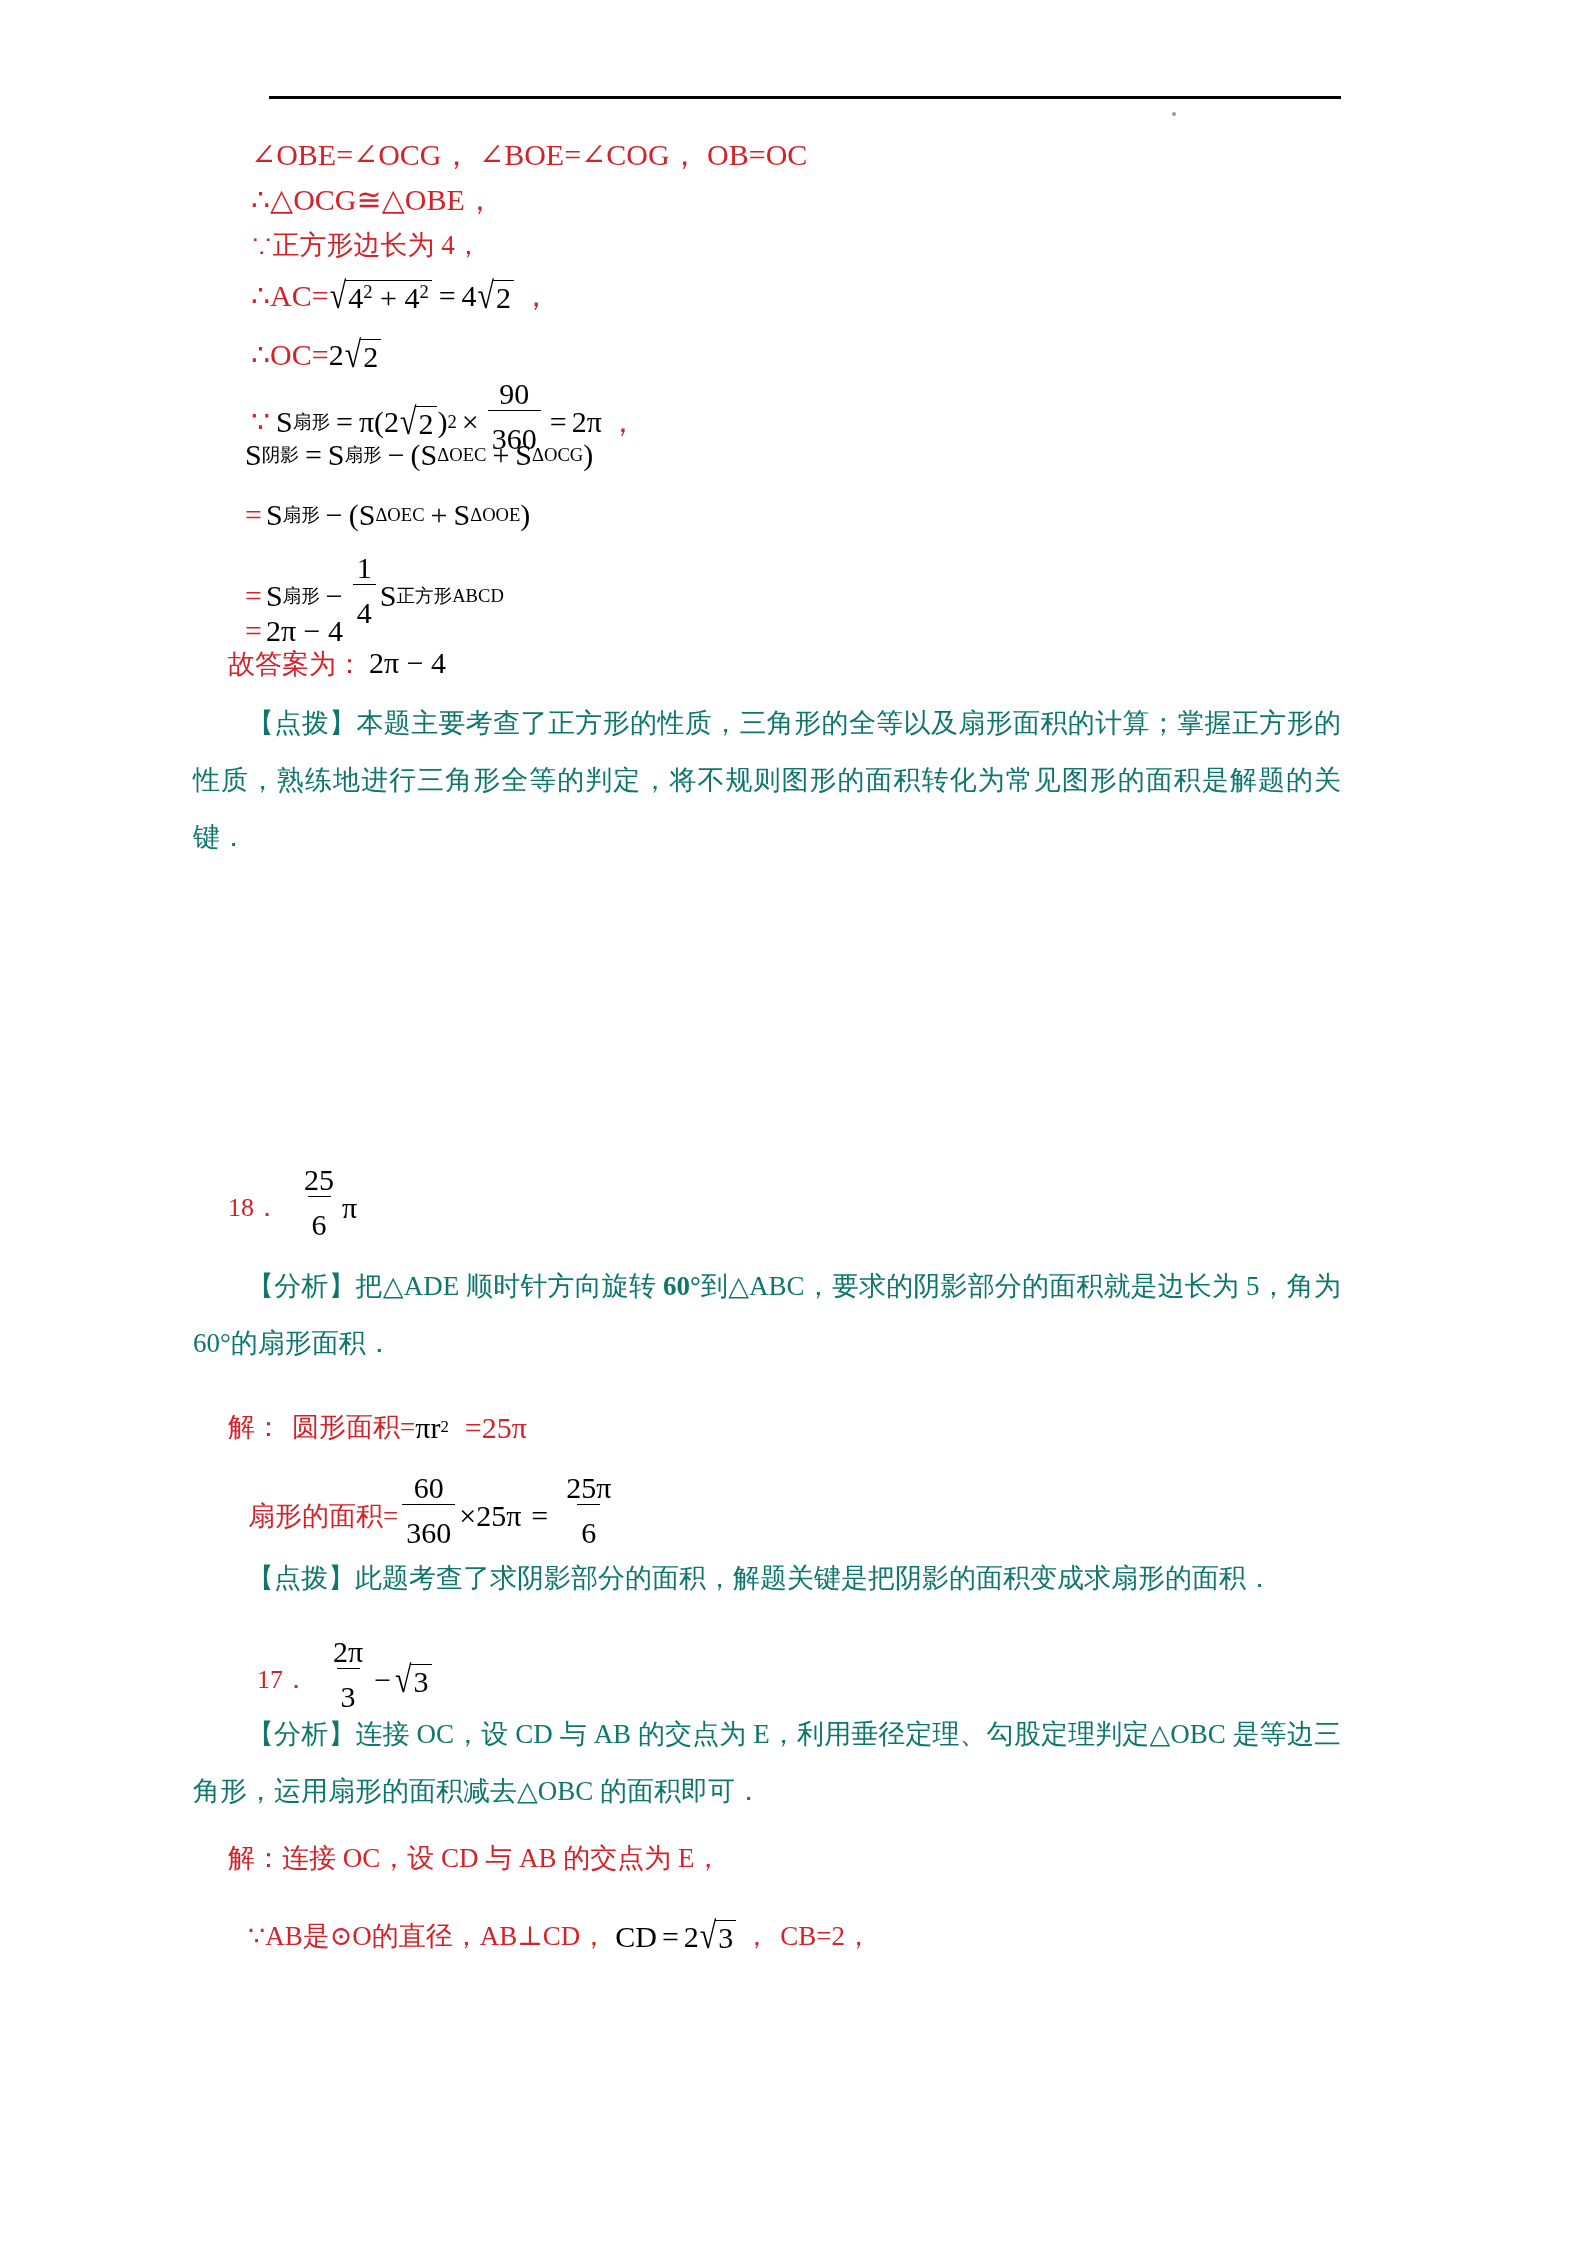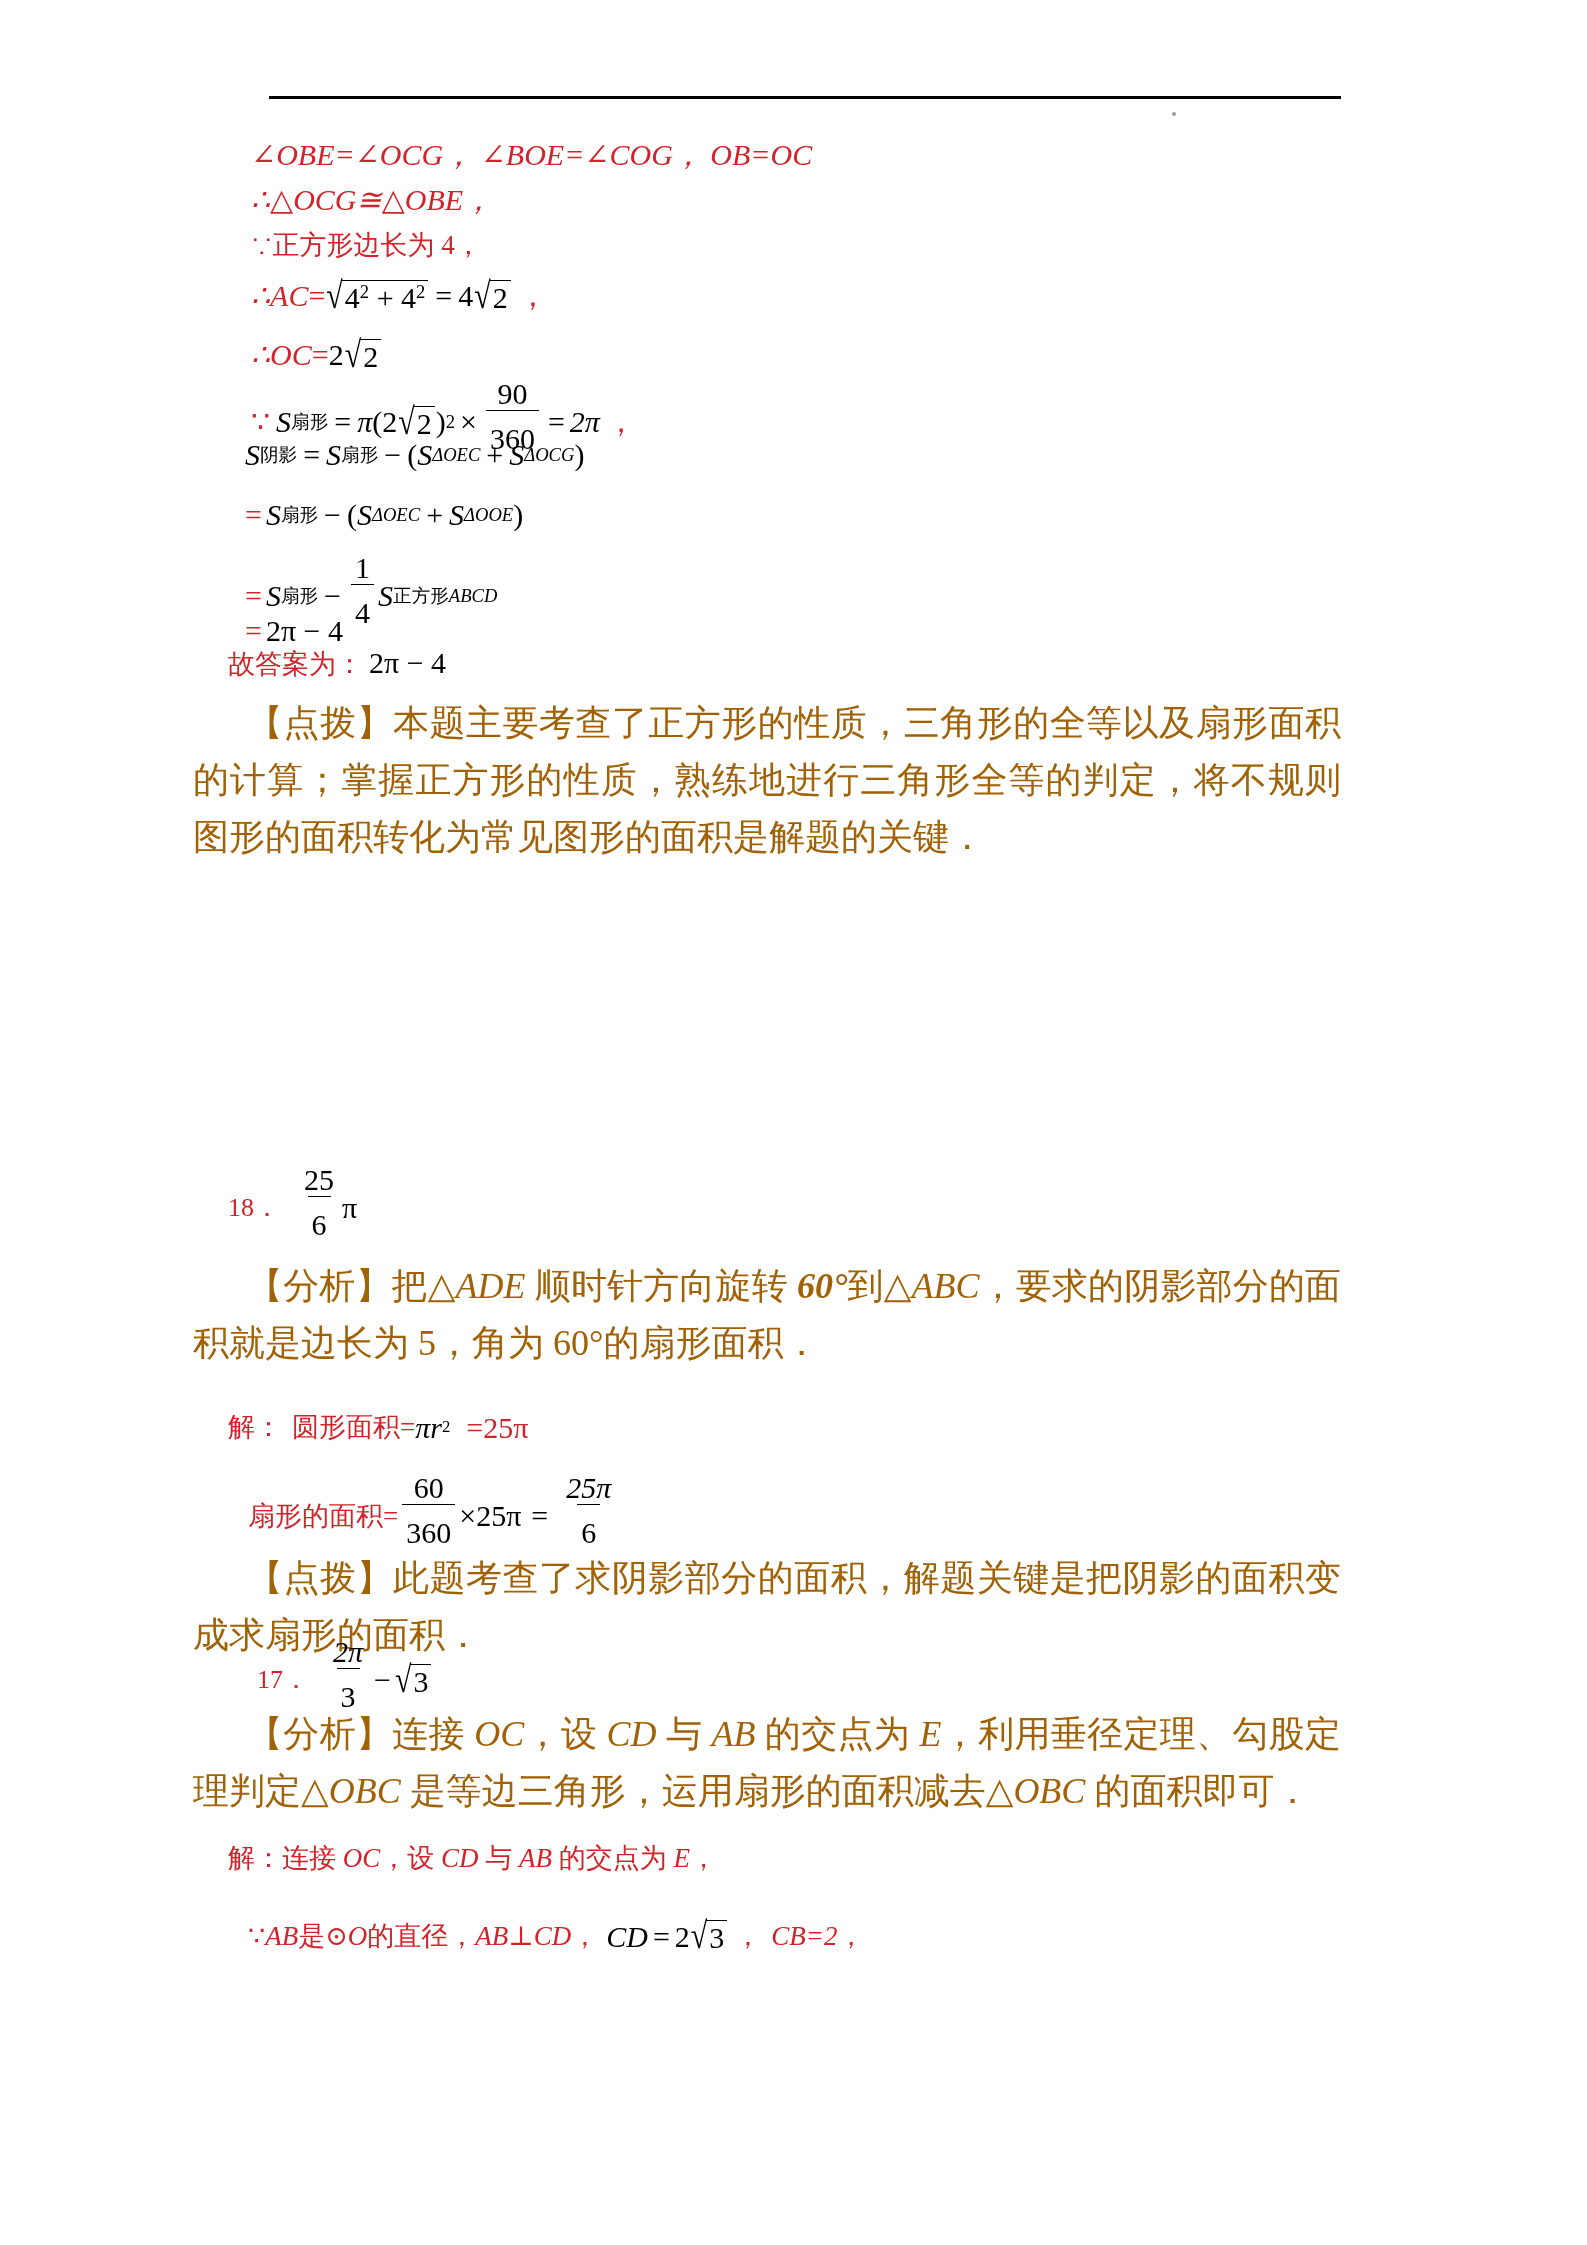--- a/index.html
+++ b/index.html
@@ -32,22 +32,22 @@
   .red  { color:#d2232a; }
   .blk  { color:#000000; }
 
   .f-body  { font-size:26px; }
   .f-math  { font-size:30px; }
   .f-cn    { font-size:27px; }
 
   
   .para {
     position:absolute;
-    color:#a16207;
-    font-size:36px;
+    color:#0f766e;
+    font-size:27px;
     line-height:57px;
     text-align:justify;
   }
 
   
   .mathrow { display:inline-flex; align-items:center; vertical-align:middle; }
   .frac {
     display:inline-flex; flex-direction:column; align-items:center;
     vertical-align:middle; margin:0 4px; line-height:1.05;
   }
@@ -60,21 +60,21 @@
   .rad { display:inline-flex; align-items:stretch; vertical-align:middle; margin:0 1px; }
   .rad .sign {
     font-size:1em; line-height:1; transform:scaleY(1.25) translateY(1px);
     display:inline-block; margin-right:-1px;
   }
   .rad .body {
     border-top:1.5px solid currentColor;
     padding:2px 3px 0 3px; display:inline-block;
   }
   .ser { font-family:"Liberation Serif","DejaVu Serif",serif; }
-  .it  { font-style:italic; }
+  .it  { }
 </style>
 </head>
 <body>
 
 <div class="page">
 
   <div class="hrule"></div>
   <div class="dot-mark"></div>
 
   <div class="line f-math red it" style="left:251px; top:140px;">∠OBE=∠OCG， ∠BOE=∠COG，  OB=OC</div>

